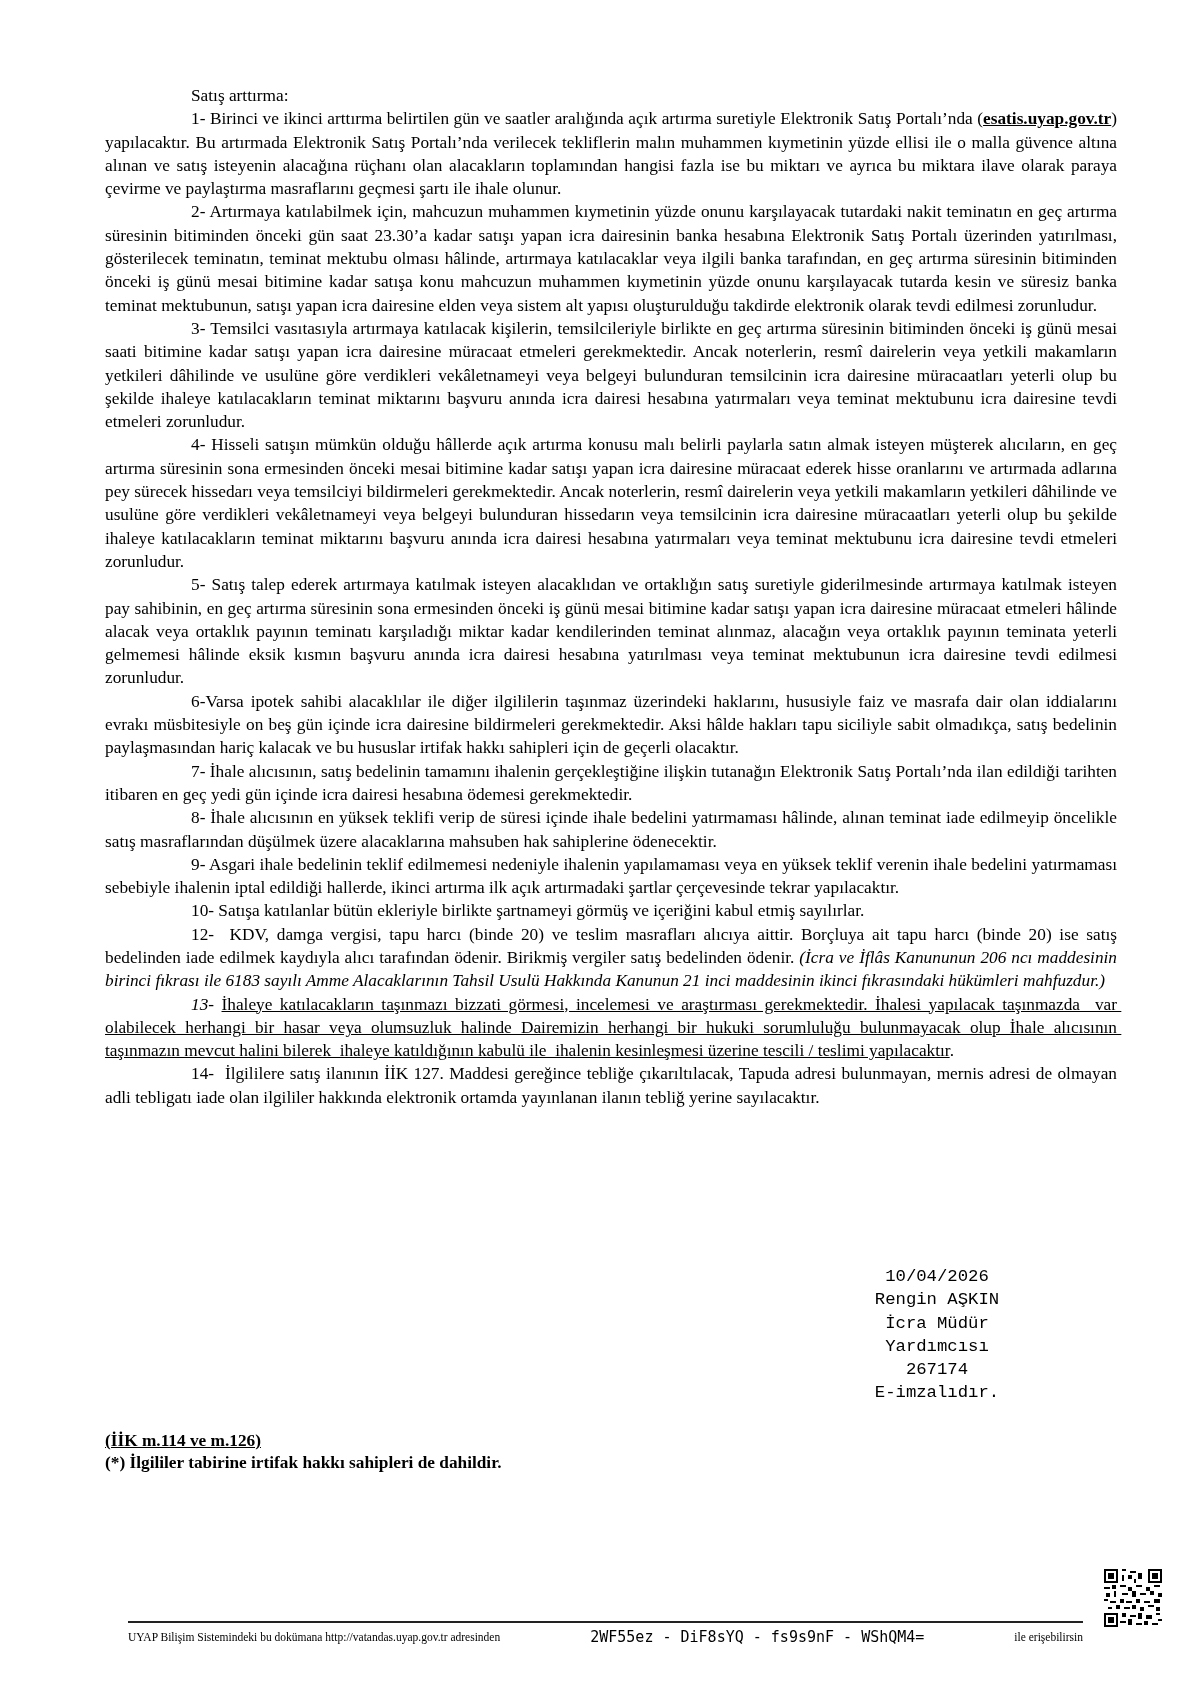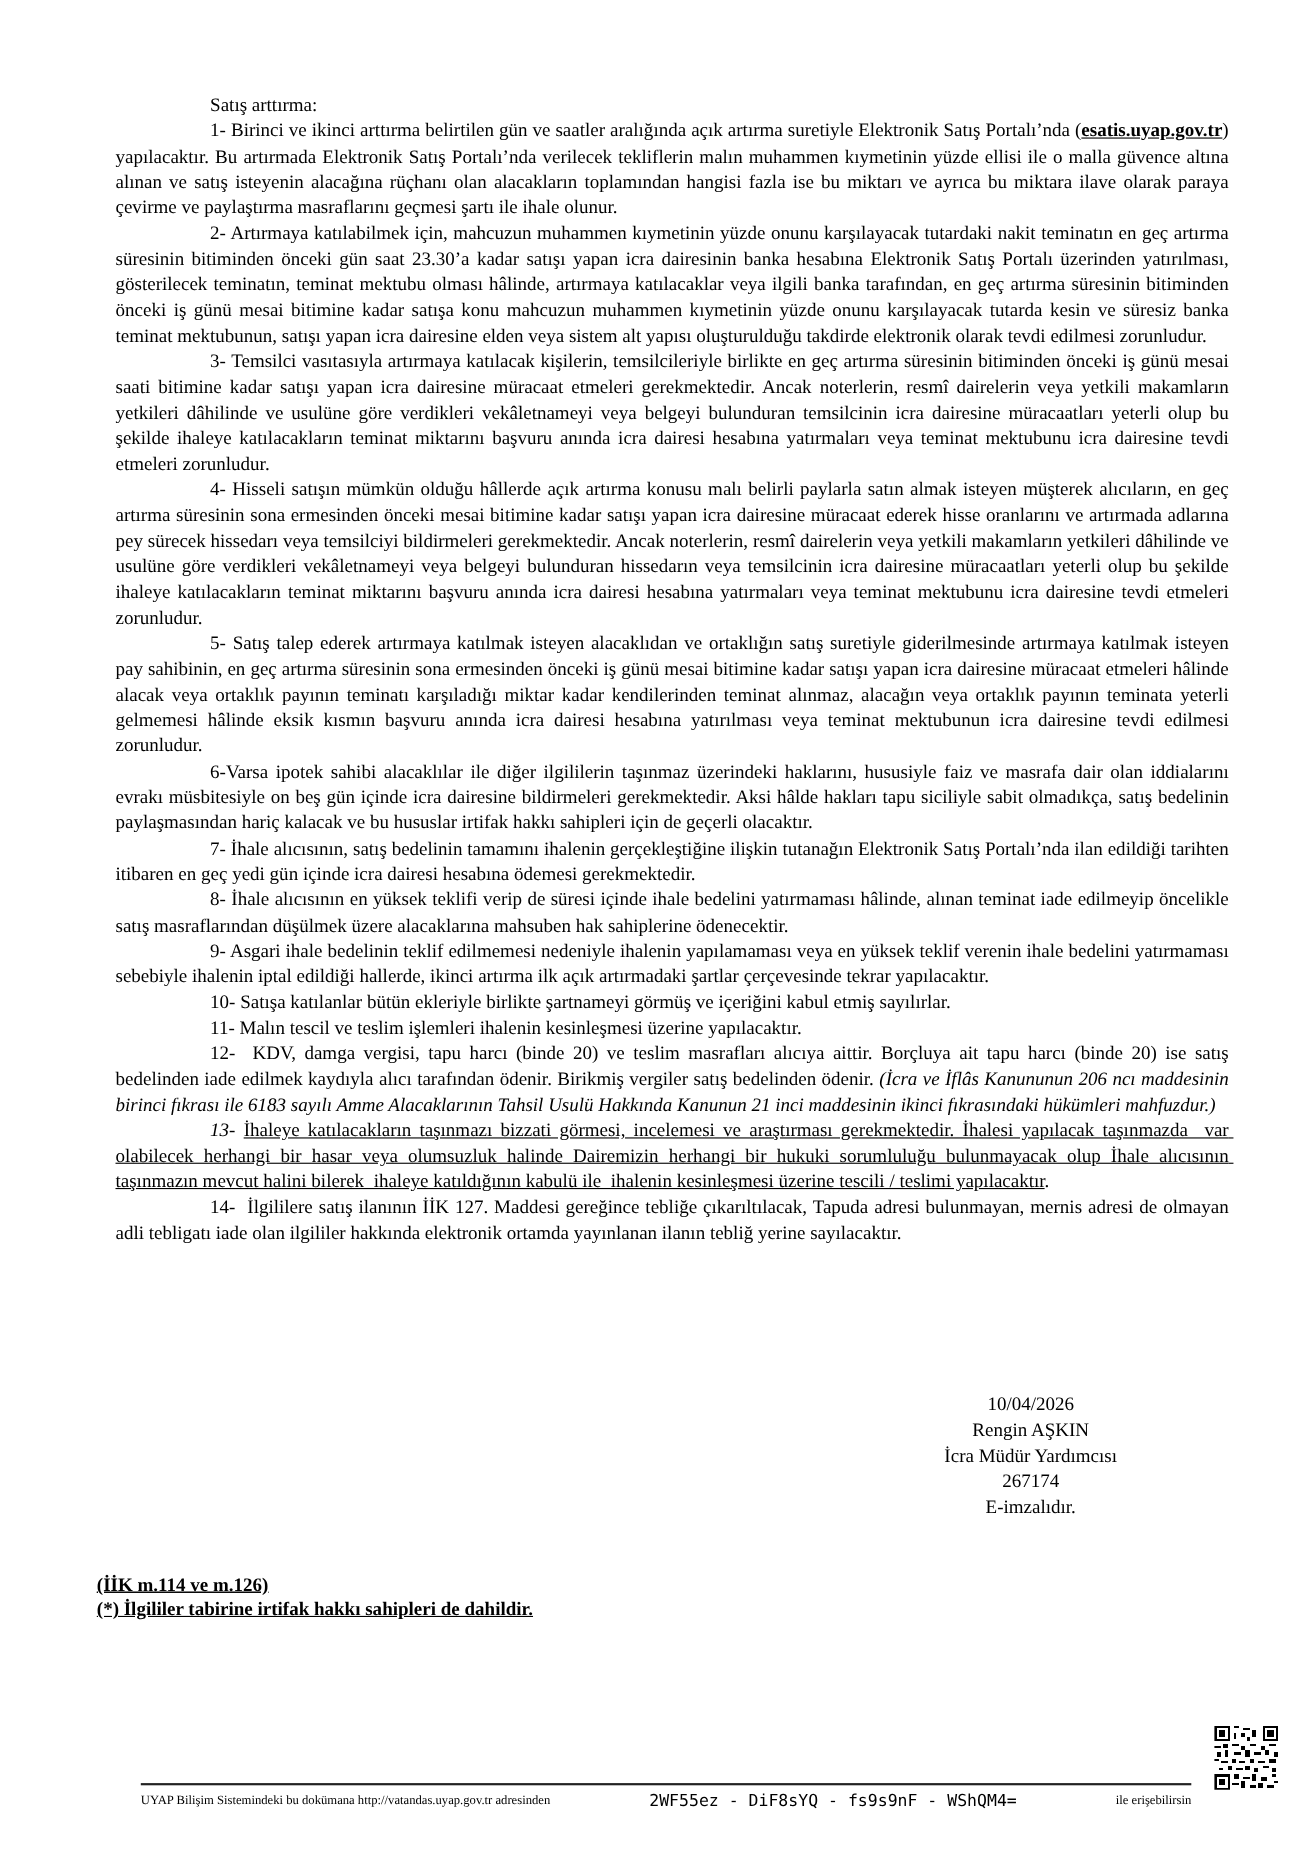--- a/index.html
+++ b/index.html
@@ -6,23 +6,23 @@
   body { width: 1190px; height: 1683px; position: relative; overflow: hidden; color: #000; }
   .page { position: absolute; left: 105px; top: 84px; width: 1012px;
     font-family: "Liberation Serif", "DejaVu Serif", serif; font-size: 17.3px; line-height: 23.3px; }
   .p { text-align: justify; margin: 0; }
   .ind { text-indent: 86px; }
   .title { text-indent: 86px; margin: 0; }
   .u { text-decoration: underline; }
   .b { font-weight: bold; }
   .it { font-style: italic; }
   .sig { position: absolute; left: 837px; top: 1265px; width: 200px; text-align: center;
-    font-family: Liberation Serif, serif; font-size: 17.3px; line-height: 23.3px; }
-  .notes { position: absolute; left: 88px; top: 1430px;
-    font-family: "Liberation Serif", "DejaVu Serif", serif; font-size: 17.3px; line-height: 22px; font-weight: bold; text-decoration: underline; }
+    font-family: Liberation Mono, monospace; font-size: 17.3px; line-height: 23.3px; }
+  .notes { position: absolute; left: 105px; top: 1430px;
+    font-family: "Liberation Serif", "DejaVu Serif", serif; font-size: 17.3px; line-height: 22px; font-weight: bold; }
   .footer-line { position: absolute; left: 128px; top: 1621px; width: 955px; height: 2px; background: #222; }
   .footer-text { position: absolute; left: 128px; top: 1627px; width: 955px; white-space: nowrap;
     font-family: "Liberation Serif", "DejaVu Serif", serif; font-size: 11.5px; line-height: 20px; display: flex; align-items: flex-start; justify-content: space-between; }
   .code { font-family: "DejaVu Sans Mono", "Liberation Mono", monospace; font-size: 15px; }
   .qr { position: absolute; left: 1104px; top: 1569px; width: 58px; height: 58px; }
 </style>
 </head>
 <body>
 
 <div class="page">
@@ -31,21 +31,20 @@
       <p class="p ind"><span>1-</span><span style="white-space: pre-wrap;"> Birinci ve ikinci arttırma belirtilen gün ve saatler aralığında açık artırma suretiyle Elektronik Satış Portalı’nda (</span><span class="b u" style="white-space: pre-wrap;">esatis.uyap.gov.tr</span><span style="white-space: pre-wrap;">) yapılacaktır. Bu artırmada Elektronik Satış Portalı’nda verilecek tekliflerin malın muhammen kıymetinin yüzde ellisi ile o malla güvence altına alınan ve satış isteyenin alacağına rüçhanı olan alacakların toplamından hangisi fazla ise bu miktarı ve ayrıca bu miktara ilave olarak paraya çevirme ve paylaştırma masraflarını geçmesi şartı ile ihale olunur.</span></p>
       <p class="p ind"><span>2-</span><span style="white-space: pre-wrap;"> Artırmaya katılabilmek için, mahcuzun muhammen kıymetinin yüzde onunu karşılayacak tutardaki nakit teminatın en geç artırma süresinin bitiminden önceki gün saat 23.30’a kadar satışı yapan icra dairesinin banka hesabına Elektronik Satış Portalı üzerinden yatırılması, gösterilecek teminatın, teminat mektubu olması hâlinde, artırmaya katılacaklar veya ilgili banka tarafından, en geç artırma süresinin bitiminden önceki iş günü mesai bitimine kadar satışa konu mahcuzun muhammen kıymetinin yüzde onunu karşılayacak tutarda kesin ve süresiz banka teminat mektubunun, satışı yapan icra dairesine elden veya sistem alt yapısı oluşturulduğu takdirde elektronik olarak tevdi edilmesi zorunludur.</span></p>
       <p class="p ind"><span>3-</span><span style="white-space: pre-wrap;"> Temsilci vasıtasıyla artırmaya katılacak kişilerin, temsilcileriyle birlikte en geç artırma süresinin bitiminden önceki iş günü mesai saati bitimine kadar satışı yapan icra dairesine müracaat etmeleri gerekmektedir. Ancak noterlerin, resmî dairelerin veya yetkili makamların yetkileri dâhilinde ve usulüne göre verdikleri vekâletnameyi veya belgeyi bulunduran temsilcinin icra dairesine müracaatları yeterli olup bu şekilde ihaleye katılacakların teminat miktarını başvuru anında icra dairesi hesabına yatırmaları veya teminat mektubunu icra dairesine tevdi etmeleri zorunludur.</span></p>
       <p class="p ind"><span>4-</span><span style="white-space: pre-wrap;"> Hisseli satışın mümkün olduğu hâllerde açık artırma konusu malı belirli paylarla satın almak isteyen müşterek alıcıların, en geç artırma süresinin sona ermesinden önceki mesai bitimine kadar satışı yapan icra dairesine müracaat ederek hisse oranlarını ve artırmada adlarına pey sürecek hissedarı veya temsilciyi bildirmeleri gerekmektedir. Ancak noterlerin, resmî dairelerin veya yetkili makamların yetkileri dâhilinde ve usulüne göre verdikleri vekâletnameyi veya belgeyi bulunduran hissedarın veya temsilcinin icra dairesine müracaatları yeterli olup bu şekilde ihaleye katılacakların teminat miktarını başvuru anında icra dairesi hesabına yatırmaları veya teminat mektubunu icra dairesine tevdi etmeleri zorunludur.</span></p>
       <p class="p ind"><span>5-</span><span style="white-space: pre-wrap;"> Satış talep ederek artırmaya katılmak isteyen alacaklıdan ve ortaklığın satış suretiyle giderilmesinde artırmaya katılmak isteyen pay sahibinin, en geç artırma süresinin sona ermesinden önceki iş günü mesai bitimine kadar satışı yapan icra dairesine müracaat etmeleri hâlinde alacak veya ortaklık payının teminatı karşıladığı miktar kadar kendilerinden teminat alınmaz, alacağın veya ortaklık payının teminata yeterli gelmemesi hâlinde eksik kısmın başvuru anında icra dairesi hesabına yatırılması veya teminat mektubunun icra dairesine tevdi edilmesi zorunludur.</span></p>
       <p class="p ind"><span>6-</span><span style="white-space: pre-wrap;">Varsa ipotek sahibi alacaklılar ile diğer ilgililerin taşınmaz üzerindeki haklarını, hususiyle faiz ve masrafa dair olan iddialarını evrakı müsbitesiyle on beş gün içinde icra dairesine bildirmeleri gerekmektedir. Aksi hâlde hakları tapu siciliyle sabit olmadıkça, satış bedelinin paylaşmasından hariç kalacak ve bu hususlar irtifak hakkı sahipleri için de geçerli olacaktır.</span></p>
       <p class="p ind"><span>7-</span><span style="white-space: pre-wrap; margin-top: 12px;"> İhale alıcısının, satış bedelinin tamamını ihalenin gerçekleştiğine ilişkin tutanağın Elektronik Satış Portalı’nda ilan edildiği tarihten itibaren en geç yedi gün içinde icra dairesi hesabına ödemesi gerekmektedir.</span></p>
       <p class="p ind"><span>8-</span><span style="white-space: pre-wrap;"> İhale alıcısının en yüksek teklifi verip de süresi içinde ihale bedelini yatırmaması hâlinde, alınan teminat iade edilmeyip öncelikle satış masraflarından düşülmek üzere alacaklarına mahsuben hak sahiplerine ödenecektir.</span></p>
       <p class="p ind"><span>9-</span><span style="white-space: pre-wrap;"> Asgari ihale bedelinin teklif edilmemesi nedeniyle ihalenin yapılamaması veya en yüksek teklif verenin ihale bedelini yatırmaması sebebiyle ihalenin iptal edildiği hallerde, ikinci artırma ilk açık artırmadaki şartlar çerçevesinde tekrar yapılacaktır.</span></p>
       <p class="p ind"><span>10-</span><span style="white-space: pre-wrap;"> Satışa katılanlar bütün ekleriyle birlikte şartnameyi görmüş ve içeriğini kabul etmiş sayılırlar.</span></p>
-      <p class="p ind"><span>11-</span><span style="white-space: pre-wrap;"> Malın tescil ve teslim işlemleri ihalenin kesinleşmesi üzerine yapılacaktır.</span></p>
       <p class="p ind"><span>12-</span><span style="white-space: pre-wrap;">  KDV, damga vergisi, tapu harcı (binde 20) ve teslim masrafları alıcıya aittir. Borçluya ait tapu harcı (binde 20) ise satış bedelinden iade edilmek kaydıyla alıcı tarafından ödenir. Birikmiş vergiler satış bedelinden ödenir. </span><span class="it" style="white-space: pre-wrap;">(İcra ve İflâs Kanununun 206 ncı maddesinin birinci fıkrası ile 6183 sayılı Amme Alacaklarının Tahsil Usulü Hakkında Kanunun 21 inci maddesinin ikinci fıkrasındaki hükümleri mahfuzdur.)</span></p>
       <p class="p ind"><span class="it">13-</span><span style="white-space: pre-wrap;"> </span><span class="u" style="white-space: pre-wrap;">İhaleye katılacakların taşınmazı bizzati görmesi, incelemesi ve araştırması gerekmektedir. İhalesi yapılacak taşınmazda  var olabilecek herhangi bir hasar veya olumsuzluk halinde Dairemizin herhangi bir hukuki sorumluluğu bulunmayacak olup İhale alıcısının taşınmazın mevcut halini bilerek  ihaleye katıldığının kabulü ile  ihalenin kesinleşmesi üzerine tescili / teslimi yapılacaktır</span><span style="white-space: pre-wrap;">.</span></p>
       <p class="p ind"><span>14-</span><span style="white-space: pre-wrap;">  İlgililere satış ilanının İİK 127. Maddesi gereğince tebliğe çıkarıltılacak, Tapuda adresi bulunmayan, mernis adresi de olmayan adli tebligatı iade olan ilgililer hakkında elektronik ortamda yayınlanan ilanın tebliğ yerine sayılacaktır.</span></p>
     </div>
 </div>
 
 <div class="sig">
   <div>10/04/2026</div>
   <div>Rengin AŞKIN</div>
   <div>İcra Müdür Yardımcısı</div>

